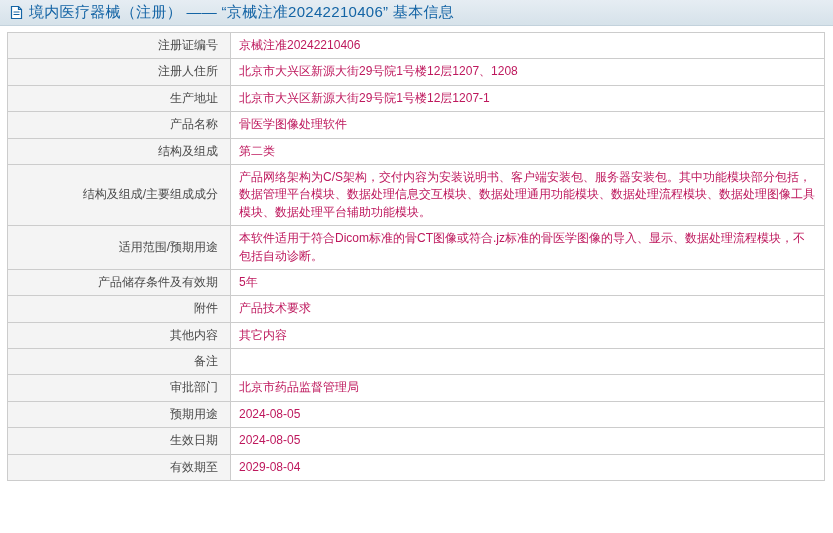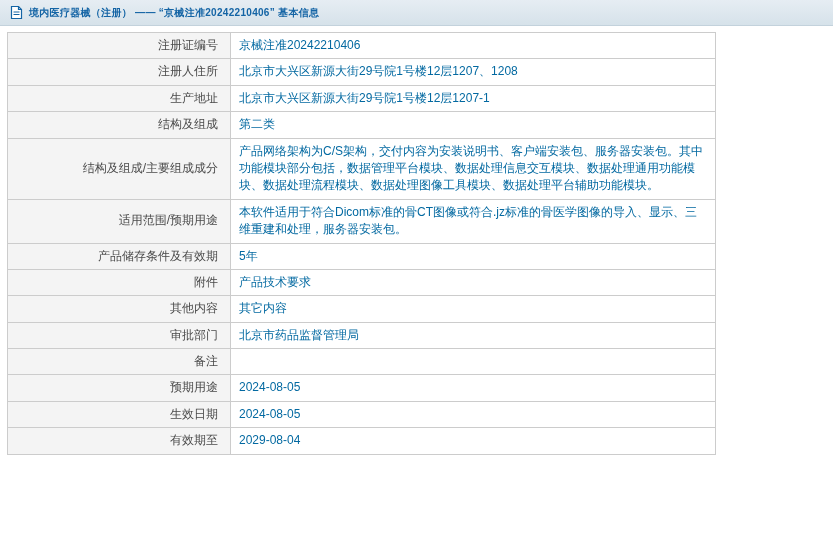--- a/index.html
+++ b/index.html
@@ -14,27 +14,26 @@
     height: 26px;
     background: linear-gradient(#e6edf3, #d6e2ea);
     border-bottom: 1px solid #c3d2dc;
     display: flex;
     align-items: center;
     padding: 0 10px;
     gap: 6px;
   }
   .header-bar .title {
     color: #1464a5;
-    font-size: 10px;
+    font-size: 15px;
     letter-spacing: 0.3px;
-    font-weight: bold;
   }
   .doc-icon { display: inline-flex; align-items: center; }
   .info-table {
-    width: 709px;
+    width: 818px;
     margin: 6px 8px 0 7px;
     border-collapse: collapse;
     table-layout: fixed;
   }
   .info-table th, .info-table td {
     border: 1px solid #cccccc;
     padding: 4px 8px;
     font-weight: normal;
     vertical-align: middle;
     line-height: 1.45;
@@ -42,21 +41,21 @@
   .info-table th {
     width: 223px;
     background: #f4f4f4;
     text-align: right;
     padding-right: 12px;
     color: #4a4a4a;
     white-space: nowrap;
   }
   .info-table td {
     text-align: left;
-    color: #0369a1;
+    color: #be185d;
     word-break: break-all;
   }
   .info-table tr { height: 25px; }
 </style>
 </head>
 <body>
 
 <div class="header-bar">
   <span class="doc-icon">
     <svg width="13" height="15" viewBox="0 0 13 15">
@@ -77,50 +76,54 @@
       </tr>
       <tr>
         <th><span>注册人住所</span></th>
         <td>北京市大兴区新源大街29号院1号楼12层1207、1208</td>
       </tr>
       <tr>
         <th><span>生产地址</span></th>
         <td>北京市大兴区新源大街29号院1号楼12层1207-1</td>
       </tr>
       <tr>
+        <th><span>产品名称</span></th>
+        <td>骨医学图像处理软件</td>
+      </tr>
+      <tr>
         <th><span>结构及组成</span></th>
         <td>第二类</td>
       </tr>
       <tr>
         <th><span>结构及组成/主要组成成分</span></th>
         <td>产品网络架构为C/S架构，交付内容为安装说明书、客户端安装包、服务器安装包。其中功能模块部分包括，数据管理平台模块、数据处理信息交互模块、数据处理通用功能模块、数据处理流程模块、数据处理图像工具模块、数据处理平台辅助功能模块。</td>
       </tr>
       <tr>
         <th><span>适用范围/预期用途</span></th>
-        <td>本软件适用于符合Dicom标准的骨CT图像或符合.jz标准的骨医学图像的导入、显示、三维重建和处理，服务器安装包。</td>
+        <td>本软件适用于符合Dicom标准的骨CT图像或符合.jz标准的骨医学图像的导入、显示、数据处理流程模块，不包括自动诊断。</td>
       </tr>
       <tr>
         <th><span>产品储存条件及有效期</span></th>
         <td>5年</td>
       </tr>
       <tr>
         <th><span>附件</span></th>
         <td>产品技术要求</td>
       </tr>
       <tr>
         <th><span>其他内容</span></th>
         <td>其它内容</td>
       </tr>
       <tr>
+        <th><span>备注</span></th>
+        <td></td>
+      </tr>
+      <tr>
         <th><span>审批部门</span></th>
         <td>北京市药品监督管理局</td>
-      </tr>
-      <tr>
-        <th><span>备注</span></th>
-        <td></td>
       </tr>
       <tr>
         <th><span>预期用途</span></th>
         <td>2024-08-05</td>
       </tr>
       <tr>
         <th><span>生效日期</span></th>
         <td>2024-08-05</td>
       </tr>
       <tr>

